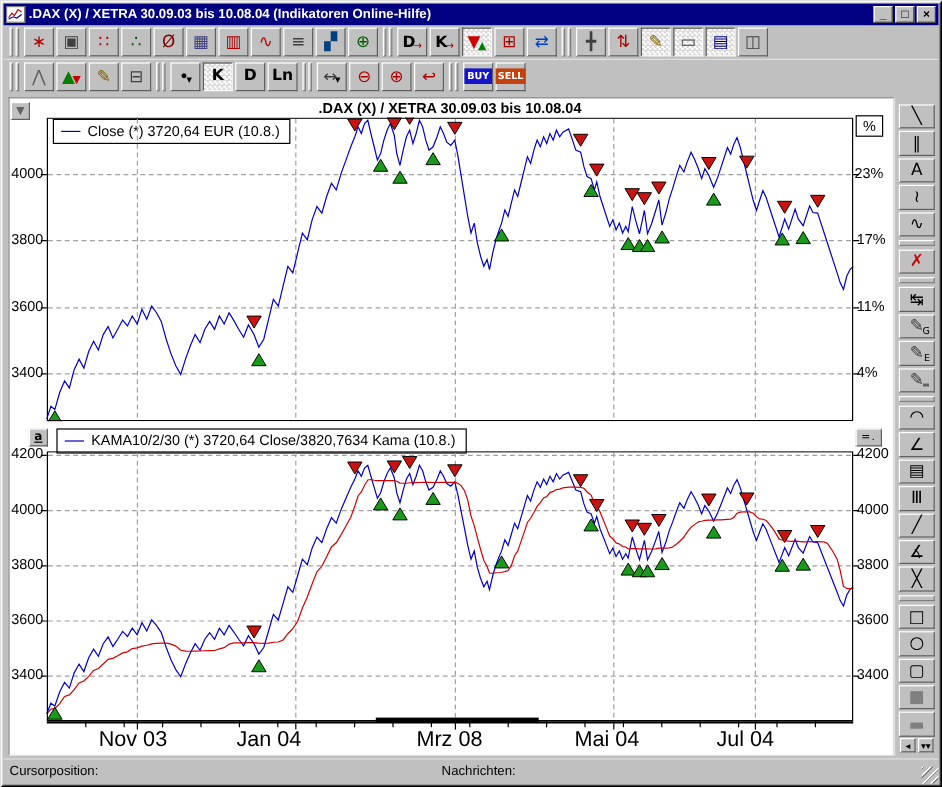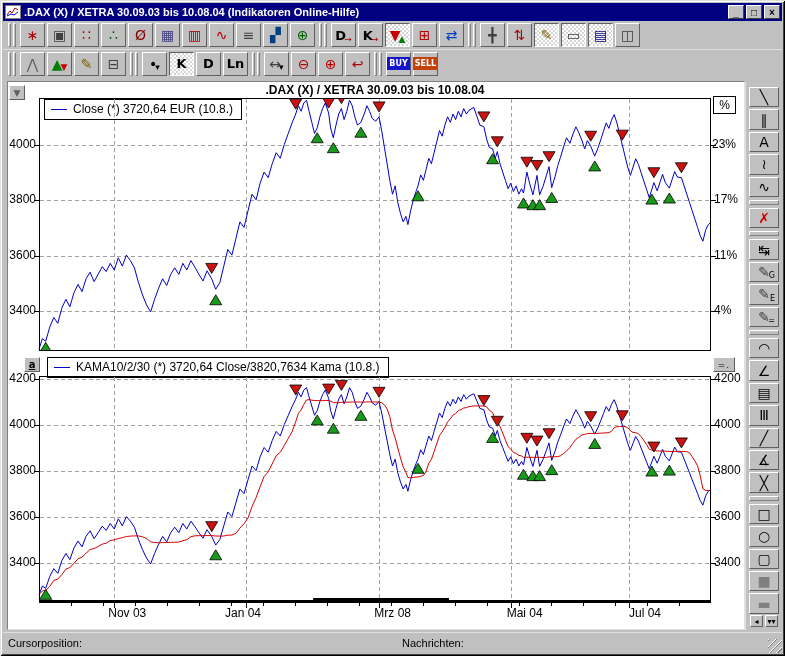--- a/index.html
+++ b/index.html
@@ -47,21 +47,21 @@
   .propbtn{left:705px;top:275px;width:22px;color:#000;font-size:9px;letter-spacing:1px;}
   .legend{position:absolute;background:#fff;border:1px solid #000;box-shadow:0 0 0 2px #fff;
           padding:2px 8px 3px 6px;font-size:12px;white-space:nowrap;display:flex;align-items:center;}
   .legend .lsample{display:inline-block;width:16px;height:0;border-top:1px solid #0000c8;margin-right:6px;}
   #legend1{left:36px;top:17px;}
   #legend2{left:39px;top:275px;}
   .pct-box{position:absolute;left:705px;top:14px;width:23px;height:18px;border:1px solid #000;
            background:#fff;text-align:center;font-size:12px;line-height:16px;}
   .ylabel{position:absolute;width:28px;font-size:12px;text-align:right;}
   .ylabel.right{text-align:left;width:34px;}
-  .xlabel{position:absolute;width:64px;text-align:right;font-size:12px;top:524px;}
+  .xlabel{position:absolute;width:64px;text-align:left;font-size:18px;top:524px;}
   svg.pane{position:absolute;left:25px;}
   
   .side-tb{position:absolute;left:745px;top:82px;width:37px;height:548px;background:#c0c0c0;
            border-left:1px solid #dfdfdf;display:flex;flex-direction:column;align-items:center;
            padding-top:4px;overflow:hidden;}
   .stbtn{width:30px;height:21px;margin:1px 0;background:#c0c0c0;border:1px solid;
          border-color:#fff #606060 #606060 #fff;display:inline-flex;align-items:center;justify-content:center;
          padding:0;font-family:"DejaVu Sans","Liberation Sans",sans-serif;position:relative;}
   .stbtn .g1{font-size:14px;line-height:1;}
   .stbtn .g2{font-size:8px;position:absolute;right:3px;bottom:1px;color:#000;}
@@ -69,21 +69,21 @@
   .arrow-row{margin-top:auto;display:flex;gap:2px;margin-bottom:3px;}
   .arrow-row button{width:13px;height:12px;font-size:8px;line-height:9px;padding:0;background:#c0c0c0;
          border:1px solid;border-color:#fff #606060 #606060 #fff;}
   
   .statusbar{position:absolute;left:3px;right:3px;bottom:3px;height:21px;border-top:1px solid #dfdfdf;
              font-size:11px;}
   .slabel{position:absolute;top:4px;}
   .sfield{position:absolute;top:3px;height:16px;border:1px solid;border-color:#808080 #fff #fff #808080;
           background:#c0c0c0;text-align:right;padding:1px 4px;font-size:11px;margin-top:47px;}
   .lab-cursor{left:5px;} .f1{left:75px;width:81px;} .f2{left:159px;width:118px;} .f3{left:280px;width:80px;}
-  .lab-news{left:378px;padding-left:21px;} .f4{left:425px;width:346px;}
+  .lab-news{left:344px;padding-left:21px;} .f4{left:425px;width:346px;}
   .grip{position:absolute;right:0;bottom:0;width:14px;height:14px;
         background:repeating-linear-gradient(135deg,#fff 0 1px,#808080 1px 2px,#c0c0c0 2px 5px);}
 </style>
 </head>
 <body>
 
 <div class="win">
 
   <div class="titlebar">
     <span class="appicon">

